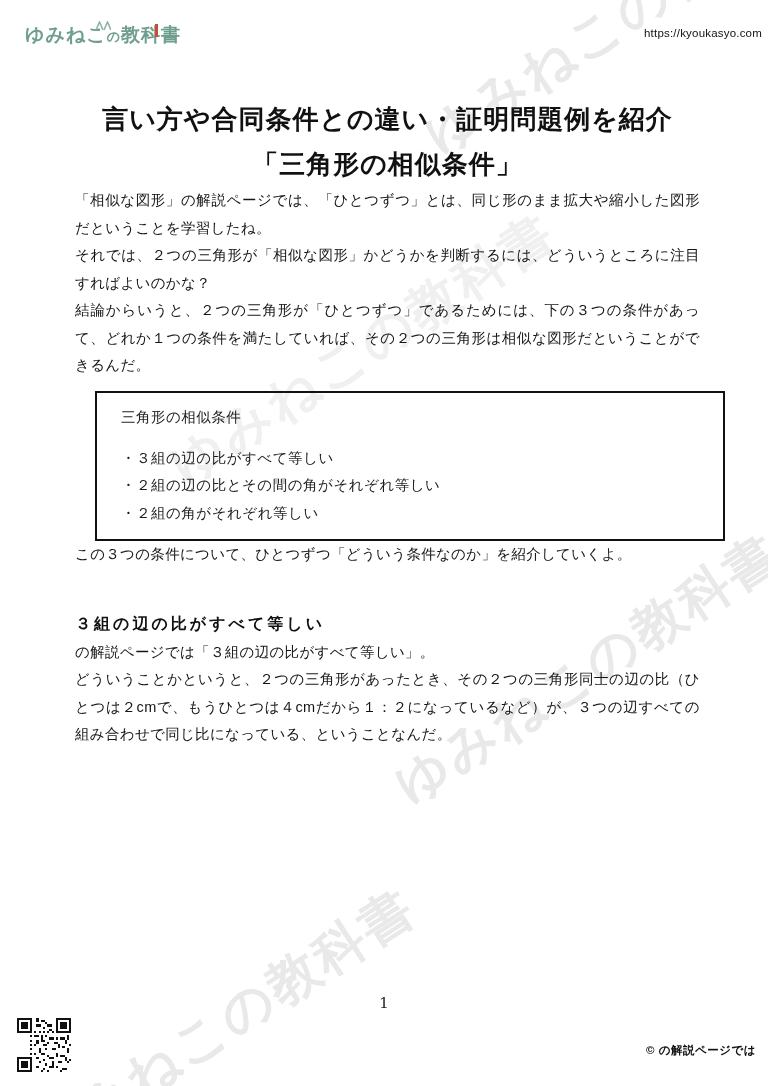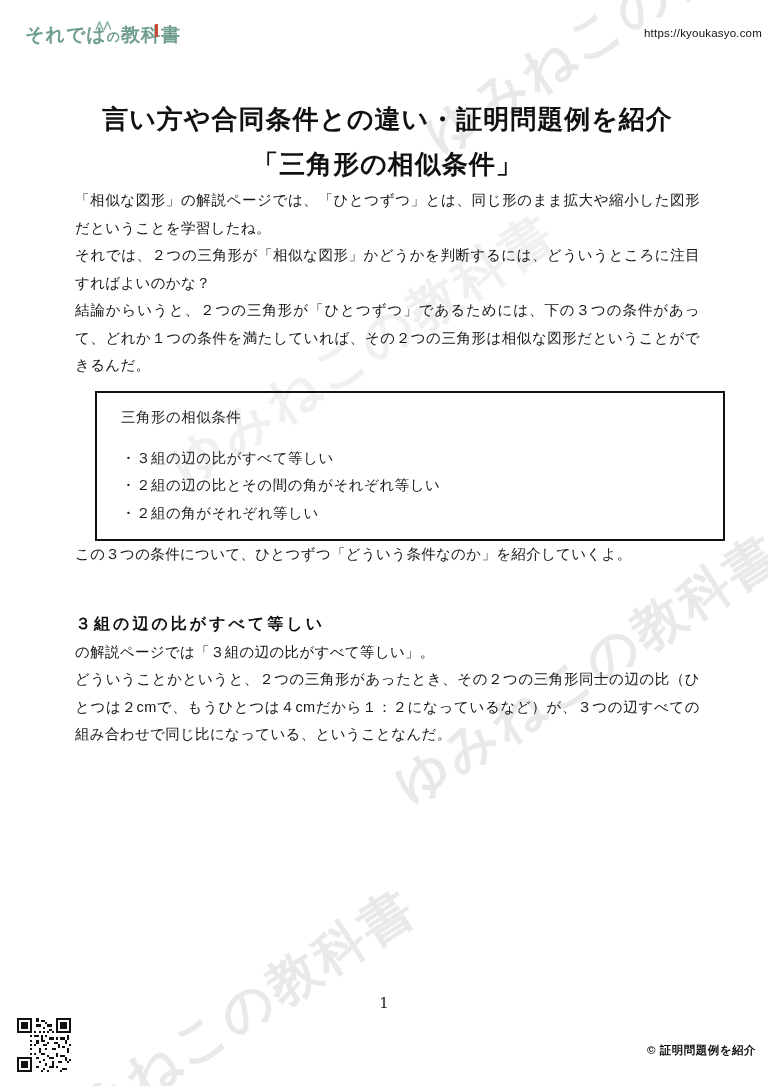--- a/index.html
+++ b/index.html
@@ -89,21 +89,21 @@
   <div class="wm wm3">ゆみねこの教科書</div>
   <div class="wm wm4">ゆみねこの教科書</div>
 
   <div class="logo">
     <span class="ears">
       <svg width="16" height="9" viewBox="0 0 16 9">
         <path d="M1 9 L4.5 1 L8 9" fill="none" stroke="#8fb5a6" stroke-width="1.6"></path>
         <path d="M9 9 L12.5 1 L16 9" fill="none" stroke="#8fb5a6" stroke-width="1.6"></path>
       </svg>
     </span>
-    <span>それでは</span><span class="no">の</span><span>教科書</span>
+    <span>ゆみねこ</span><span class="no">の</span><span>教科書</span>
     <span class="tick"></span>
   </div>
   <div class="url">https://kyoukasyo.com</div>
 
   <div class="flow">
     <h1>
       <div>言い方や合同条件との違い・証明問題例を紹介</div>
       <div>「三角形の相似条件」</div>
     </h1>
 
@@ -203,15 +203,15 @@
         <rect x="12" y="23" width="1" height="1"></rect>
         <rect x="15" y="22" width="2" height="1"></rect>
         <rect x="18" y="22" width="1" height="1"></rect>
         <rect x="21" y="23" width="2" height="1"></rect>
       <rect x="11" y="24" width="1" height="1"></rect>
         <rect x="14" y="24" width="1" height="1"></rect>
         <rect x="20" y="24" width="1" height="1"></rect>
     </g>
   </svg>
 
-  <div class="copyright">© 証明問題例を紹介</div>
+  <div class="copyright">© の解説ページでは</div>
 
 </div>
 
 </body></html>

